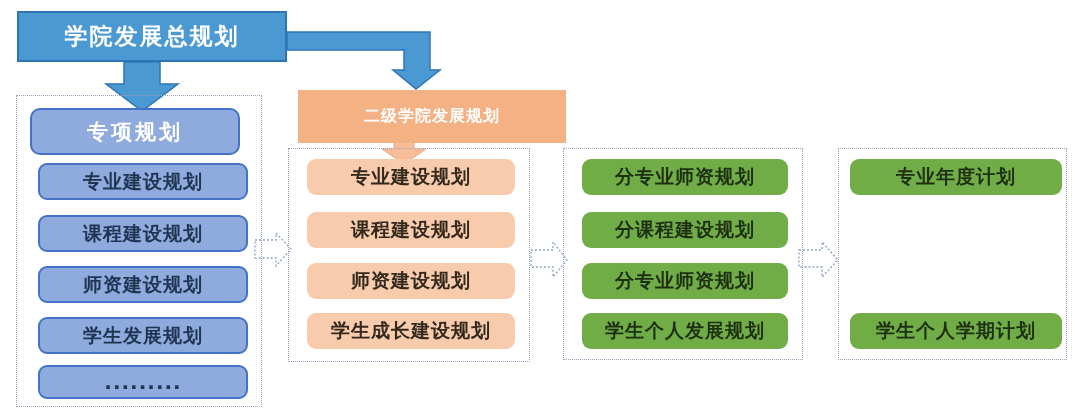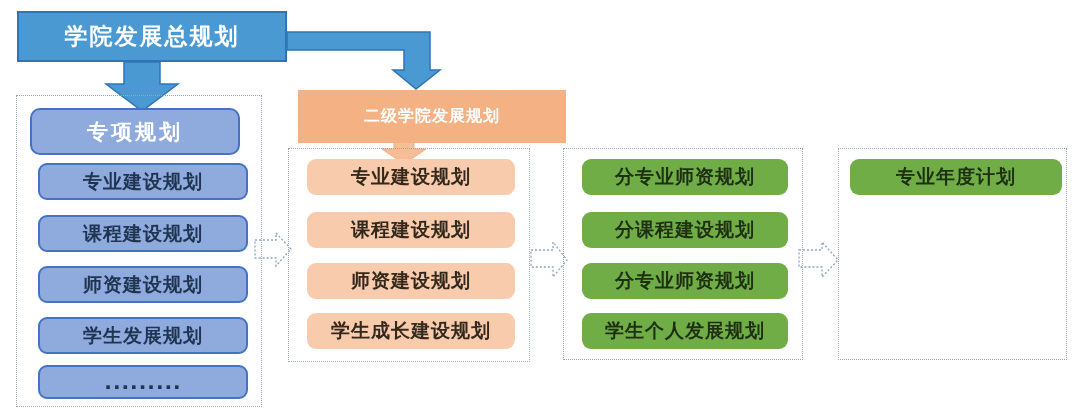--- a/index.html
+++ b/index.html
@@ -87,15 +87,16 @@
 
   <div class="group g3">
     <div class="node green-item" style="top:10px">分专业师资规划</div>
     <div class="node green-item" style="top:114px">分专业师资规划</div>
     <div class="node green-item" style="top:63px">分课程建设规划</div>
     <div class="node green-item" style="top:164px">学生个人发展规划</div>
   </div>
 
   <div class="group g4">
     <div class="node green-item" style="top:10px">专业年度计划</div>
+    <div class="node green-item" style="top:164px">学生个人学期计划</div>
   </div>
 
 </div>
 
 </body></html>

